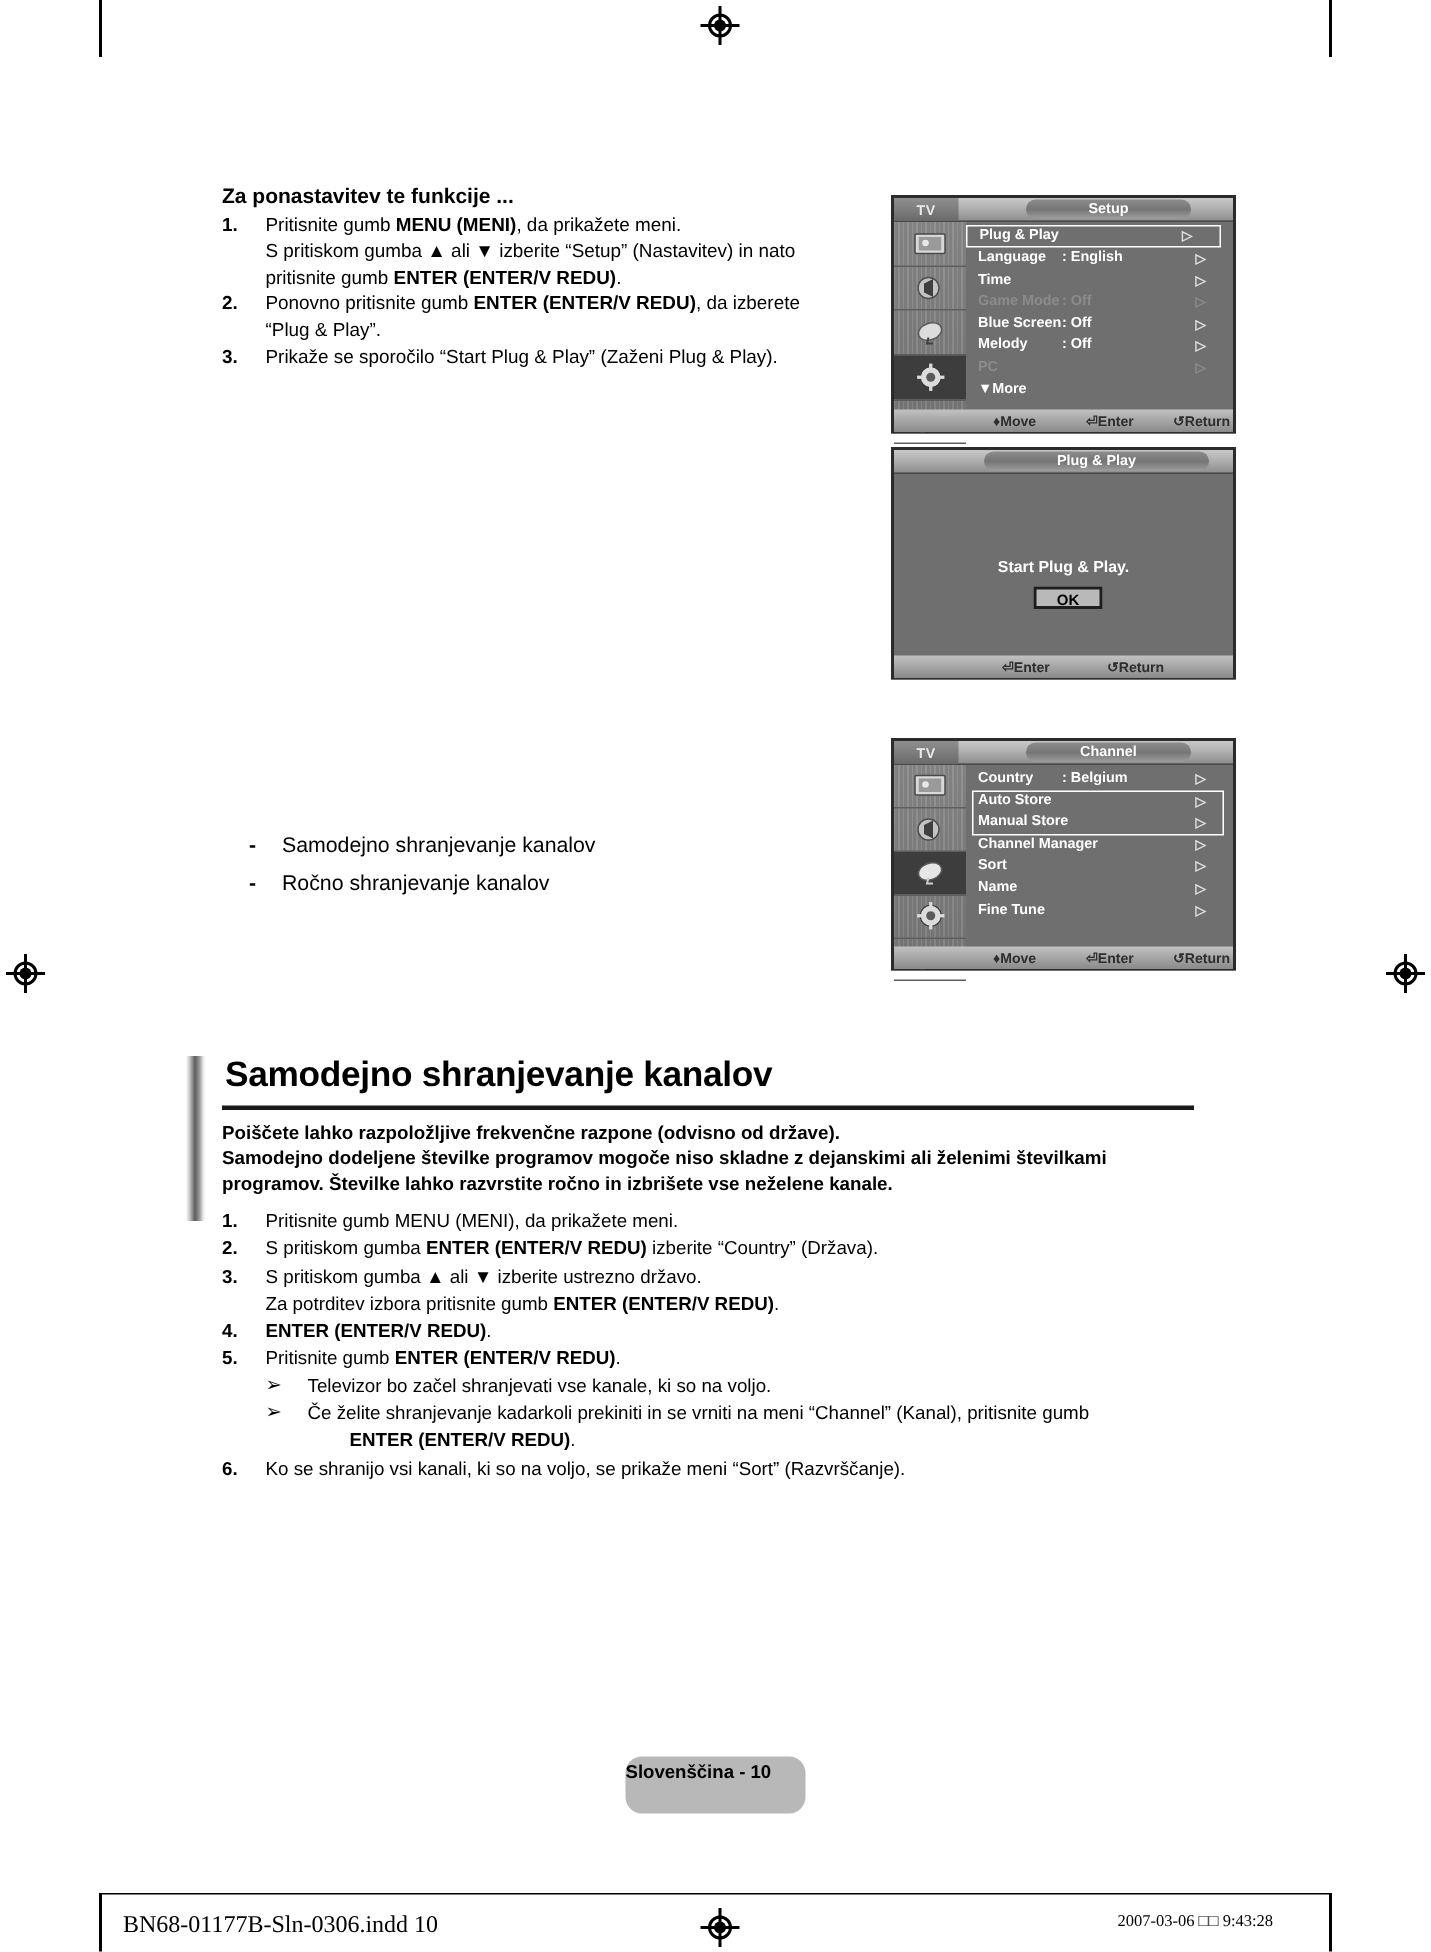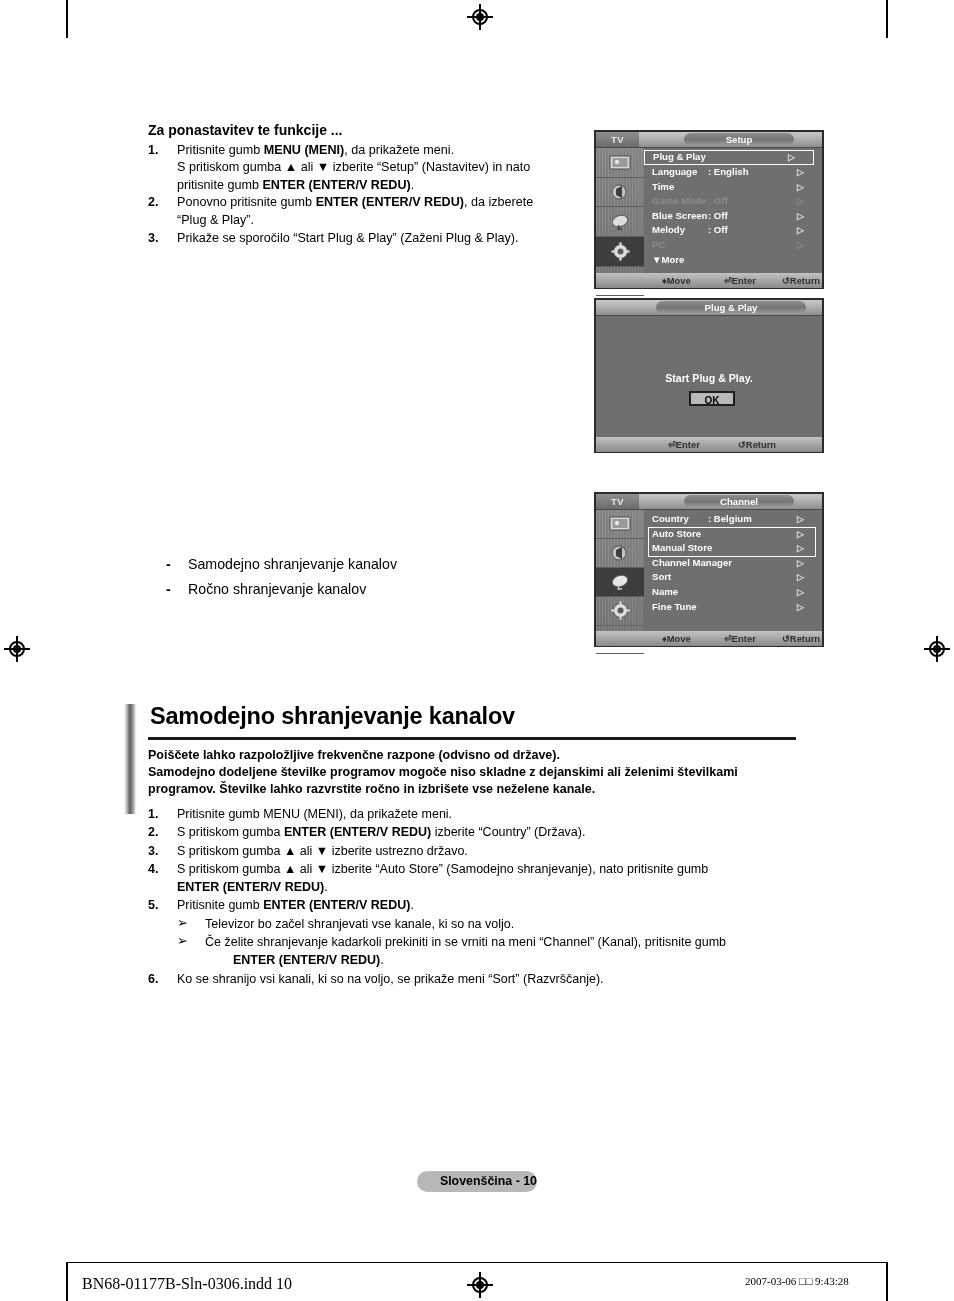--- a/index.html
+++ b/index.html
@@ -157,27 +157,27 @@
     font-size: 13px;
   }
   .indent { padding-left: 28px; }
 
   
   .page-badge {
     position: absolute;
     left: 417px;
     top: 1171px;
     width: 120px;
-    height: 21px;
+    height: 38px;
     background: #b8b8b8;
     border-radius: 11px;
     color: #000;
     font-size: 12.4px;
     font-weight: bold;
-    text-align: right;
+    text-align: left;
     line-height: 21px;
   }
 
   .footer-rule { position: absolute; left: 66px; top: 1262px; width: 822px; height: 1px; background: #000; }
   .footer-left {
     position: absolute; left: 82px; top: 1275px;
     font-family: "Liberation Serif", serif;
     font-size: 16px;
   }
   .footer-right {
@@ -411,24 +411,24 @@
         <span class="n">1.</span>
         <div><span>Pritisnite gumb MENU (MENI), da prikažete meni.</span></div>
       </li>
       <li>
         <span class="n">2.</span>
         <div><span>S pritiskom gumba </span><span class="b">ENTER (ENTER/V REDU)</span><span> izberite “Country” (Država).</span></div>
       </li>
       <li>
         <span class="n">3.</span>
         <div><span>S pritiskom gumba ▲ ali ▼ izberite ustrezno državo.</span></div>
+        <div><span>Za potrditev izbora pritisnite gumb </span><span class="b">ENTER (ENTER/V REDU)</span><span>.</span></div>
       </li>
       <li>
         <span class="n">4.</span>
-        <div><span>S pritiskom gumba ▲ ali ▼ izberite “Auto Store” (Samodejno shranjevanje), nato pritisnite gumb</span></div>
         <div><span class="b">ENTER (ENTER/V REDU)</span><span>.</span></div>
       </li>
       <li>
         <span class="n">5.</span>
         <div><span>Pritisnite gumb </span><span class="b">ENTER (ENTER/V REDU)</span><span>.</span></div>
         <ul class="sub-list">
           <li>
             <span class="ar">➢</span>
             <div><span>Televizor bo začel shranjevati vse kanale, ki so na voljo.</span></div>
           </li>

